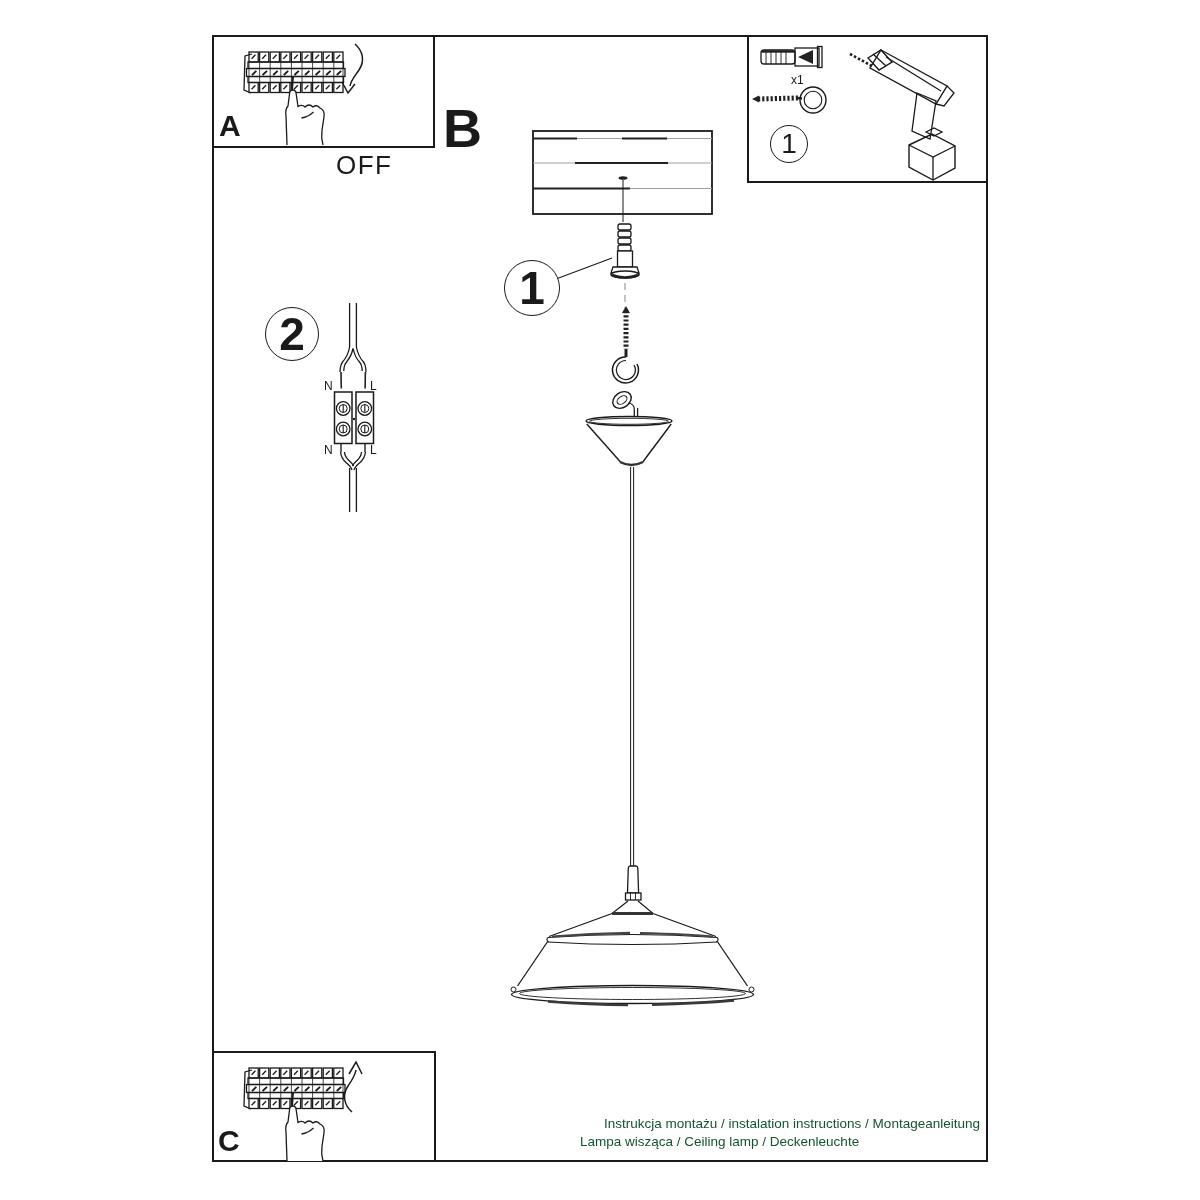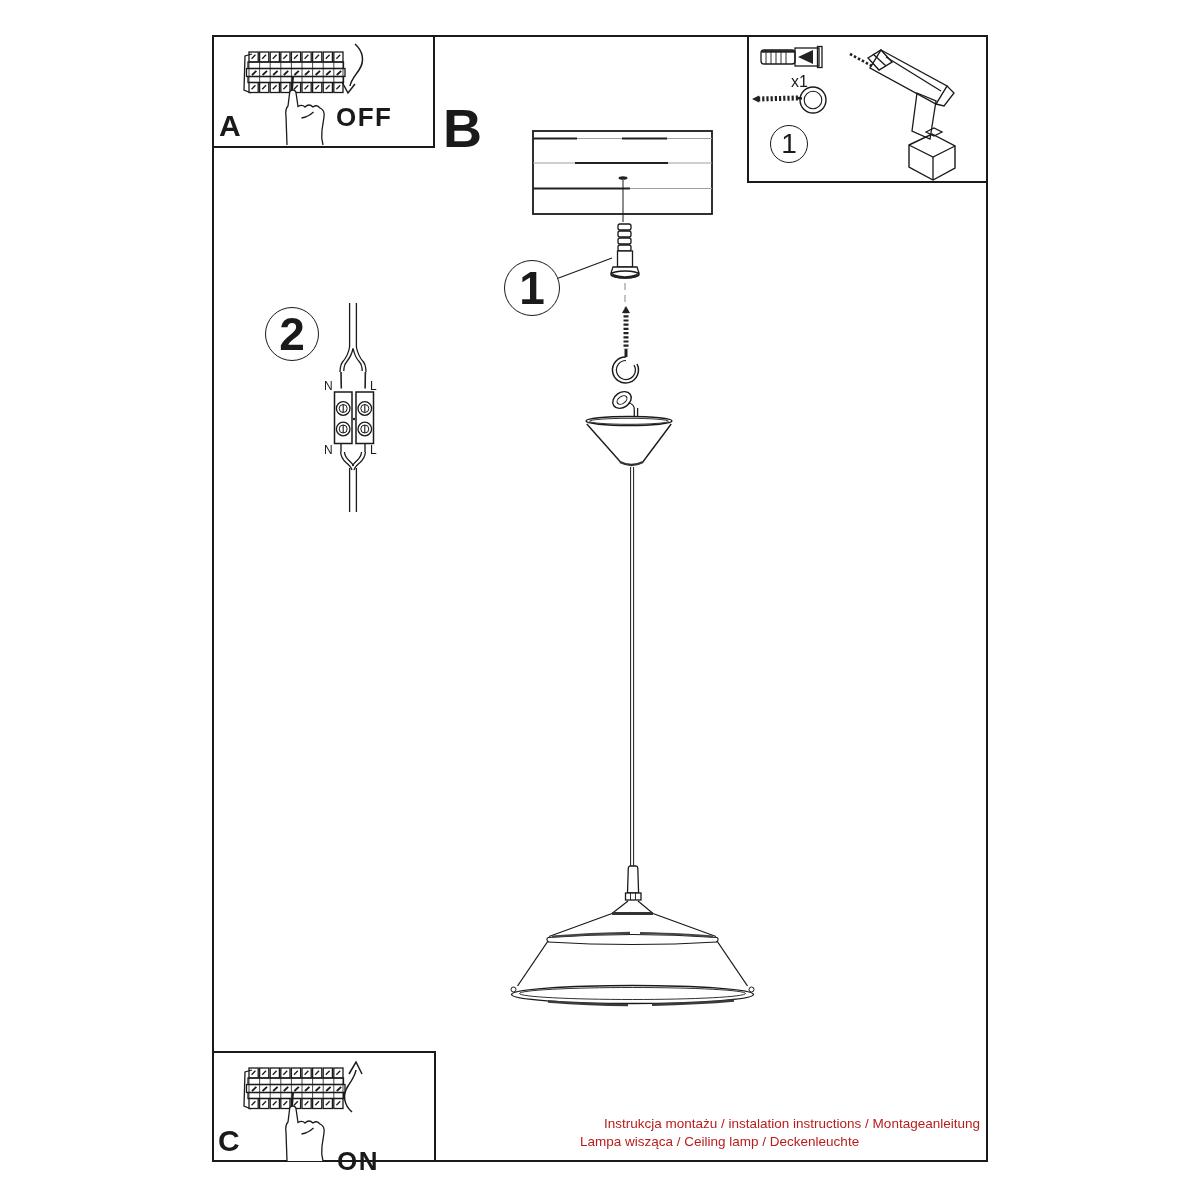--- a/index.html
+++ b/index.html
@@ -3,28 +3,28 @@
 <meta charset="utf-8">
 <style>
   html,body{margin:0;padding:0;background:#fff;}
   .page{position:relative;width:1200px;height:1200px;background:#fff;
         font-family:"Liberation Sans",sans-serif;color:#1a1a1a;overflow:hidden;}
   .page svg{position:absolute;left:0;top:0;}
   .abs{position:absolute;line-height:1;white-space:nowrap;}
   .letter{font-weight:700;}
   .letter-a,.letter-c{font-size:30px;}
   .letter-b{font-size:54px;}
-  .action{font-size:26px;font-weight:700;letter-spacing:1.5px;}
+  .action{font-size:26px;font-weight:400;letter-spacing:1.5px;margin-top:48px;}
   .callout{position:absolute;border:1.6px solid #1a1a1a;border-radius:50%;
            background:#fff;display:flex;align-items:center;justify-content:center;}
   .callout-big{font-size:46px;font-weight:600;}
   .callout-small{font-size:28px;font-weight:500;}
   .wire-label{font-size:12px;}
-  .qty{font-size:16px;}
-  .footer-line{font-size:13.5px;color:#b91c1c;}
+  .qty{font-size:12px;}
+  .footer-line{font-size:13.5px;color:#14532d;}
 </style>
 </head>
 <body>
 
 <div class="page">
 
 <svg width="1200" height="1200" viewBox="0 0 1200 1200" fill="none" stroke="#1a1a1a" stroke-width="1.3">
 
   <defs>
 

